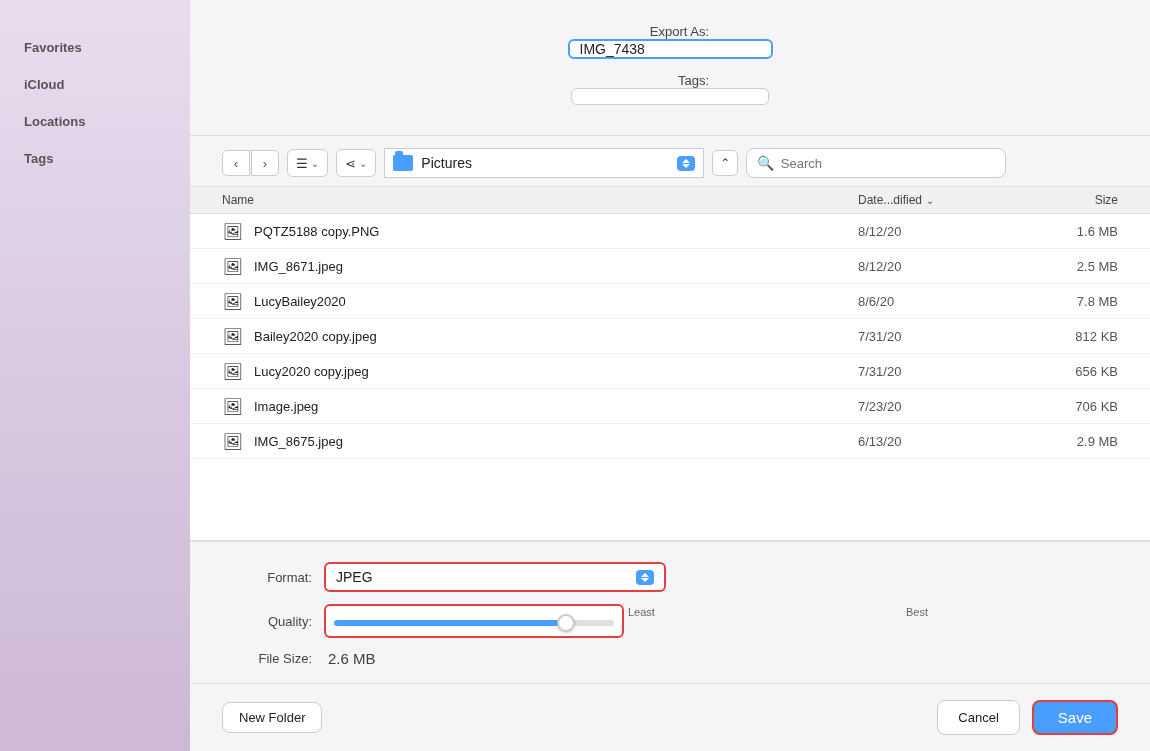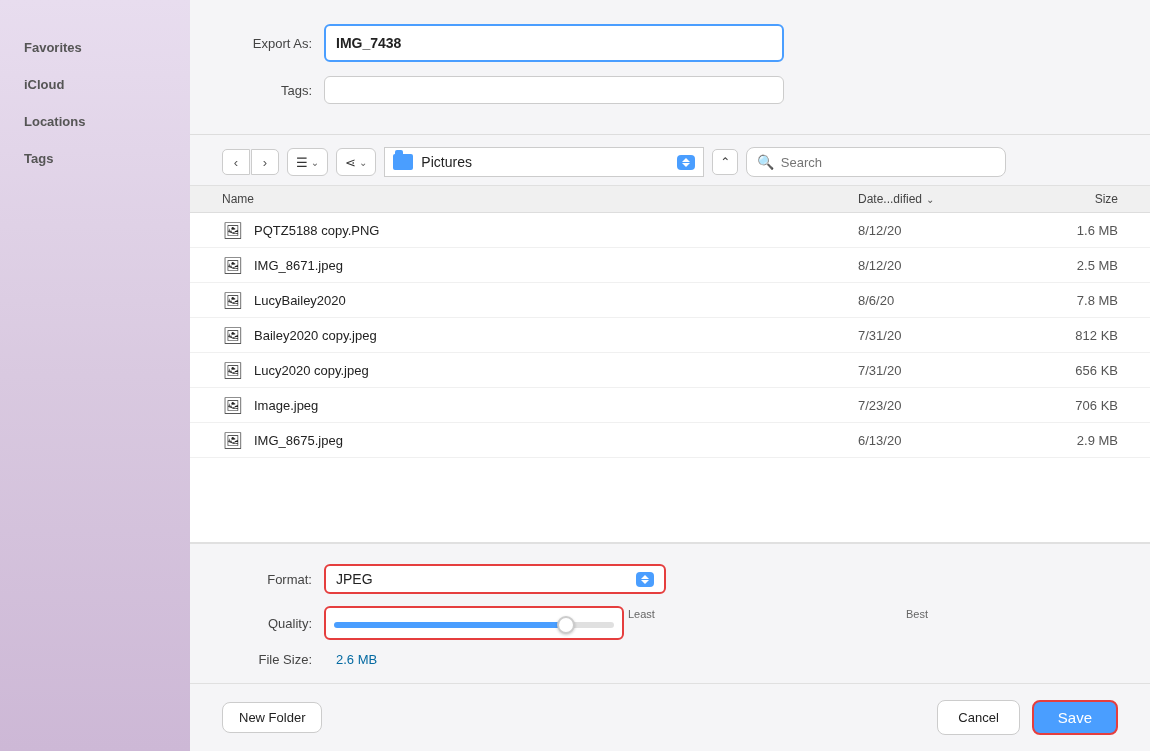--- a/index.html
+++ b/index.html
@@ -43,40 +43,40 @@
     .dialog-top {
       background: #f5f5f7;
       padding: 24px 32px 16px 32px;
       border-bottom: 1px solid #ddd;
     }
 
     .form-row {
       display: flex;
       align-items: center;
       margin-bottom: 14px;
+      flex-direction: column;
     }
     .form-label {
       font-size: 13px;
       color: #444;
       width: 90px;
       text-align: right;
       margin-right: 12px;
     }
     .form-input {
       flex: 1;
       max-width: 460px;
       height: 38px;
       border: 2px solid #4a9eff;
       border-radius: 6px;
-      padding: 9px 10px;
+      padding: 0 10px;
       font-size: 14px;
       background: white;
       outline: none;
       color: #222;
-      font-weight: bold;
     }
     .tags-input {
       flex: 1;
       max-width: 460px;
       height: 28px;
       border: 1px solid #ccc;
       border-radius: 6px;
       padding: 0 10px;
       font-size: 13px;
       background: white;
@@ -557,21 +557,21 @@
           <input class="quality-slider" type="range" min="0" max="100" value="85" style="">
         </div>
         <div class="quality-labels">
           <span>Least</span>
           <span>Best</span>
         </div>
       </div>
     </div>
     <div class="filesize-row">
       <label class="option-label">File Size:</label>
-      <span style="font-size:13px;color:#0369a1;margin-left:12px;">2.6 MB</span>
+      <span style="font-size:15px;color:#404040;margin-left:4px;">2.6 MB</span>
     </div>
   </div>
 
   <div class="dialog-footer">
     <button class="btn-new-folder">New Folder</button>
     <div class="footer-right">
       <button class="btn-cancel">Cancel</button>
       <button class="btn-save">Save</button>
     </div>
   </div>

